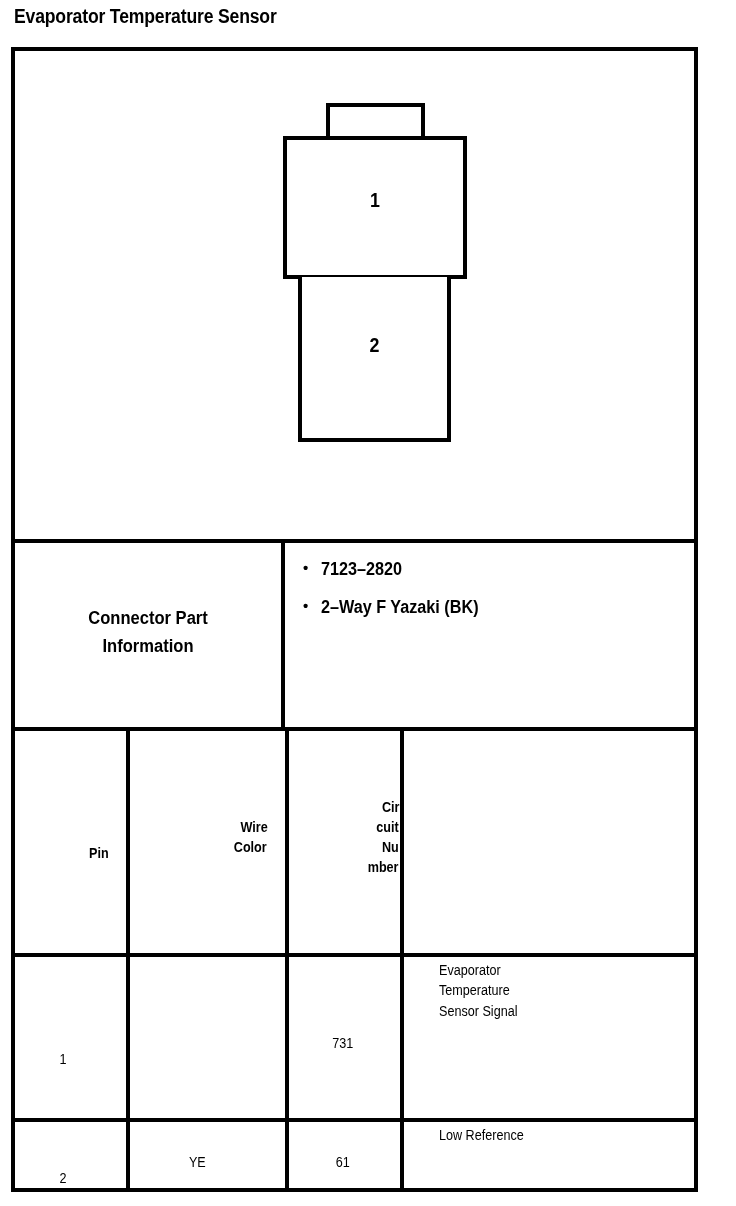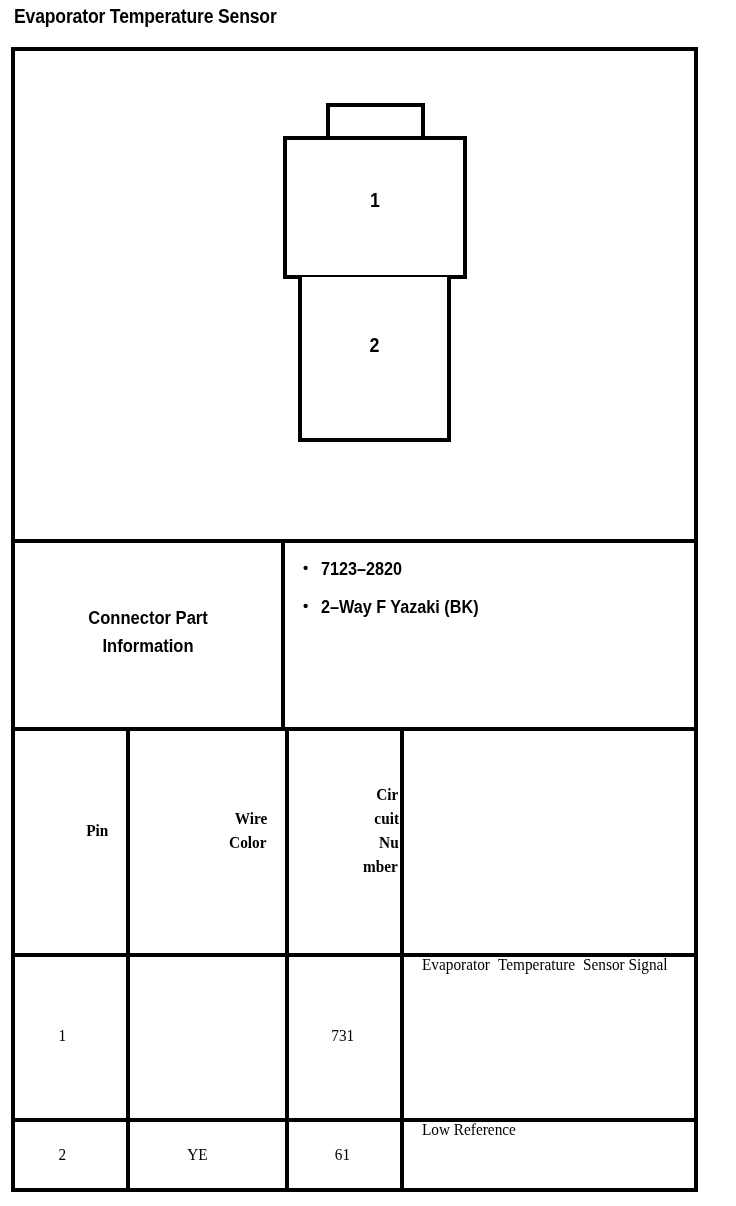--- a/index.html
+++ b/index.html
@@ -171,53 +171,52 @@
     position: absolute;
     left: 0;
     right: 0;
   }
   .row-head { top: 0; height: 226px; }
   .row-d0   { top: 226px; height: 165px; }
   .row-d1   { top: 391px; height: 74px; }
 
   .cell {
     position: absolute;
-    top: 0;
+    top: 7px;
     height: 100%;
     box-sizing: border-box;
     display: flex;
     justify-content: center;
-    font-size: 17px;
+    font-size: 14px;
     transform-origin: center center;
-    font-family: Liberation Serif, serif;
-  }
-  .c-pin  { left: 0;     width: 95px; }
+  }
+  .c-pin  { left: 0;     width: 95px; margin-top: 16px; }
   .c-wire { left: 111px; width: 143px; }
   .c-cct  { left: 270px; width: 115px; }
   .c-fn   { left: 385px; right: 0; }
 
   .row-head .cell {
     align-items: flex-end;
     padding-bottom: 18px;
     font-weight: bold;
     text-align: center;
     flex-direction: column;
     line-height: 1.42;
   }
   .row-head .cell > span { transform: scaleX(0.9); }
 
   .row-data .cell {
     align-items: center;
     font-weight: normal;
   }
   .row-data .c-fn {
     justify-content: flex-start;
-    padding-left: 22px;
+    padding-left: 39px;
     text-align: left;
-    flex-direction: row;
+    flex-direction: column;
     align-items: flex-start;
     line-height: 1.45;
     border-radius: 10px;
   }
   .row-data .c-fn > span,
   .row-data .cell > span { transform: scaleX(0.9); transform-origin: left center; }
   .row-data .c-pin > span,
   .row-data .c-wire > span,
   .row-data .c-cct > span { transform-origin: center center; }
 </style>

